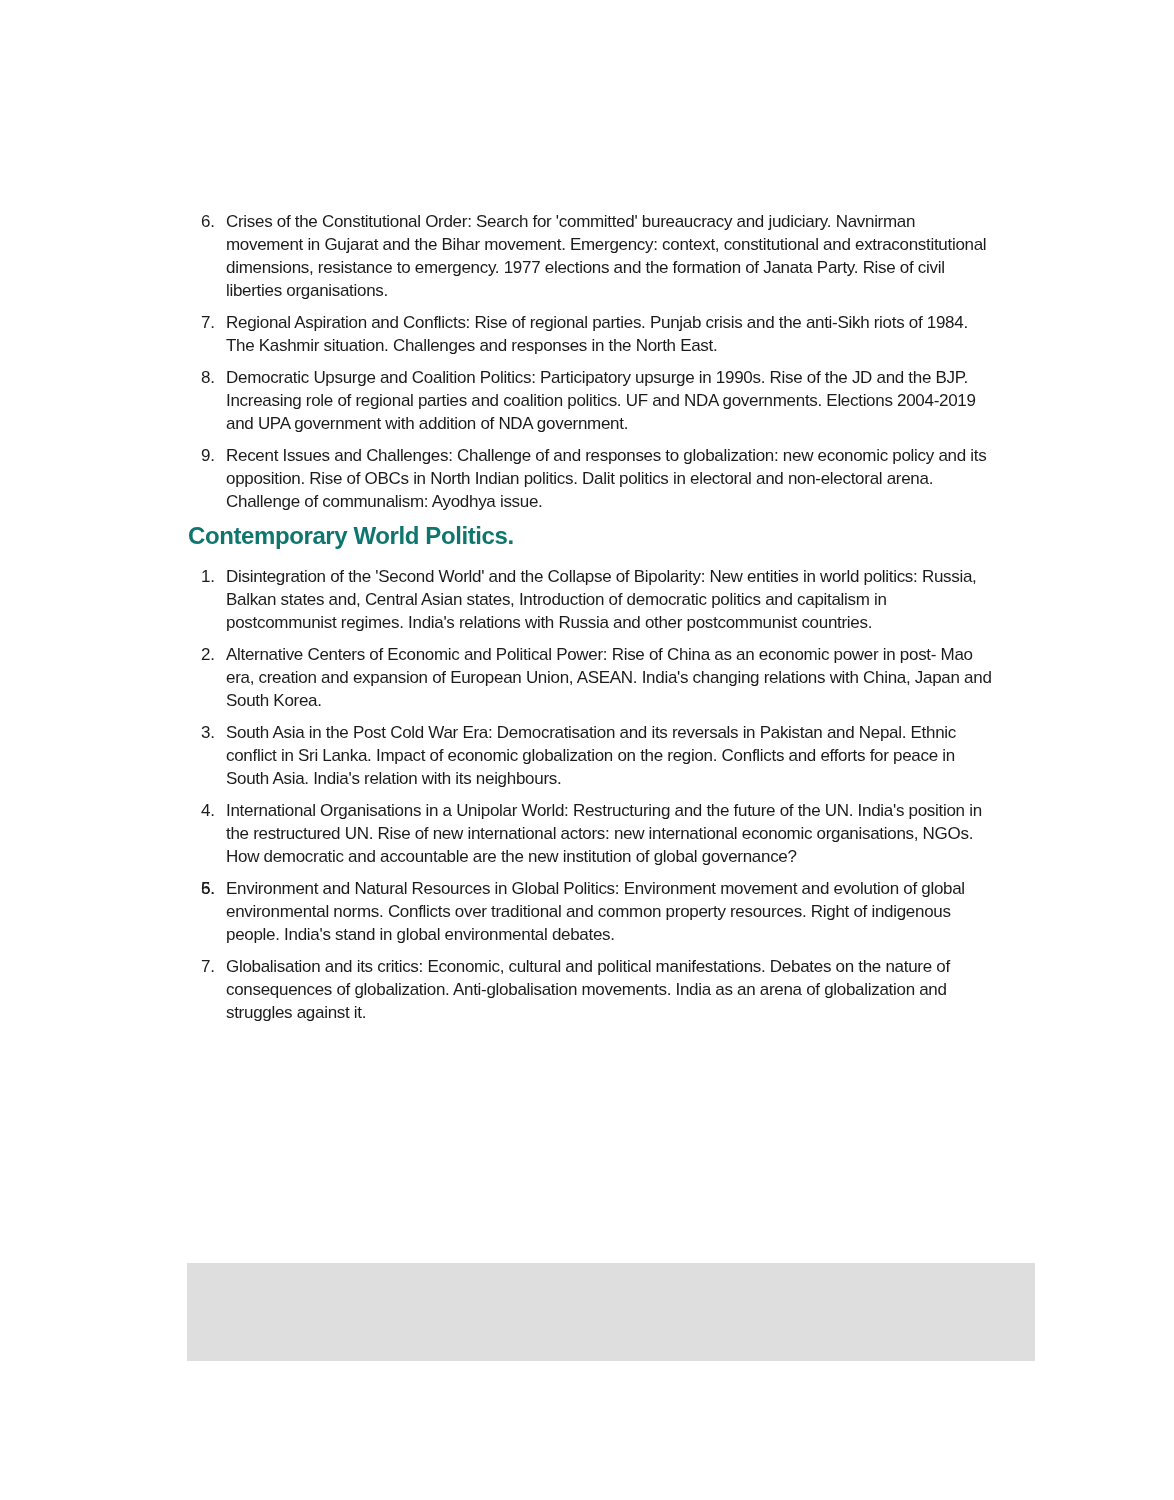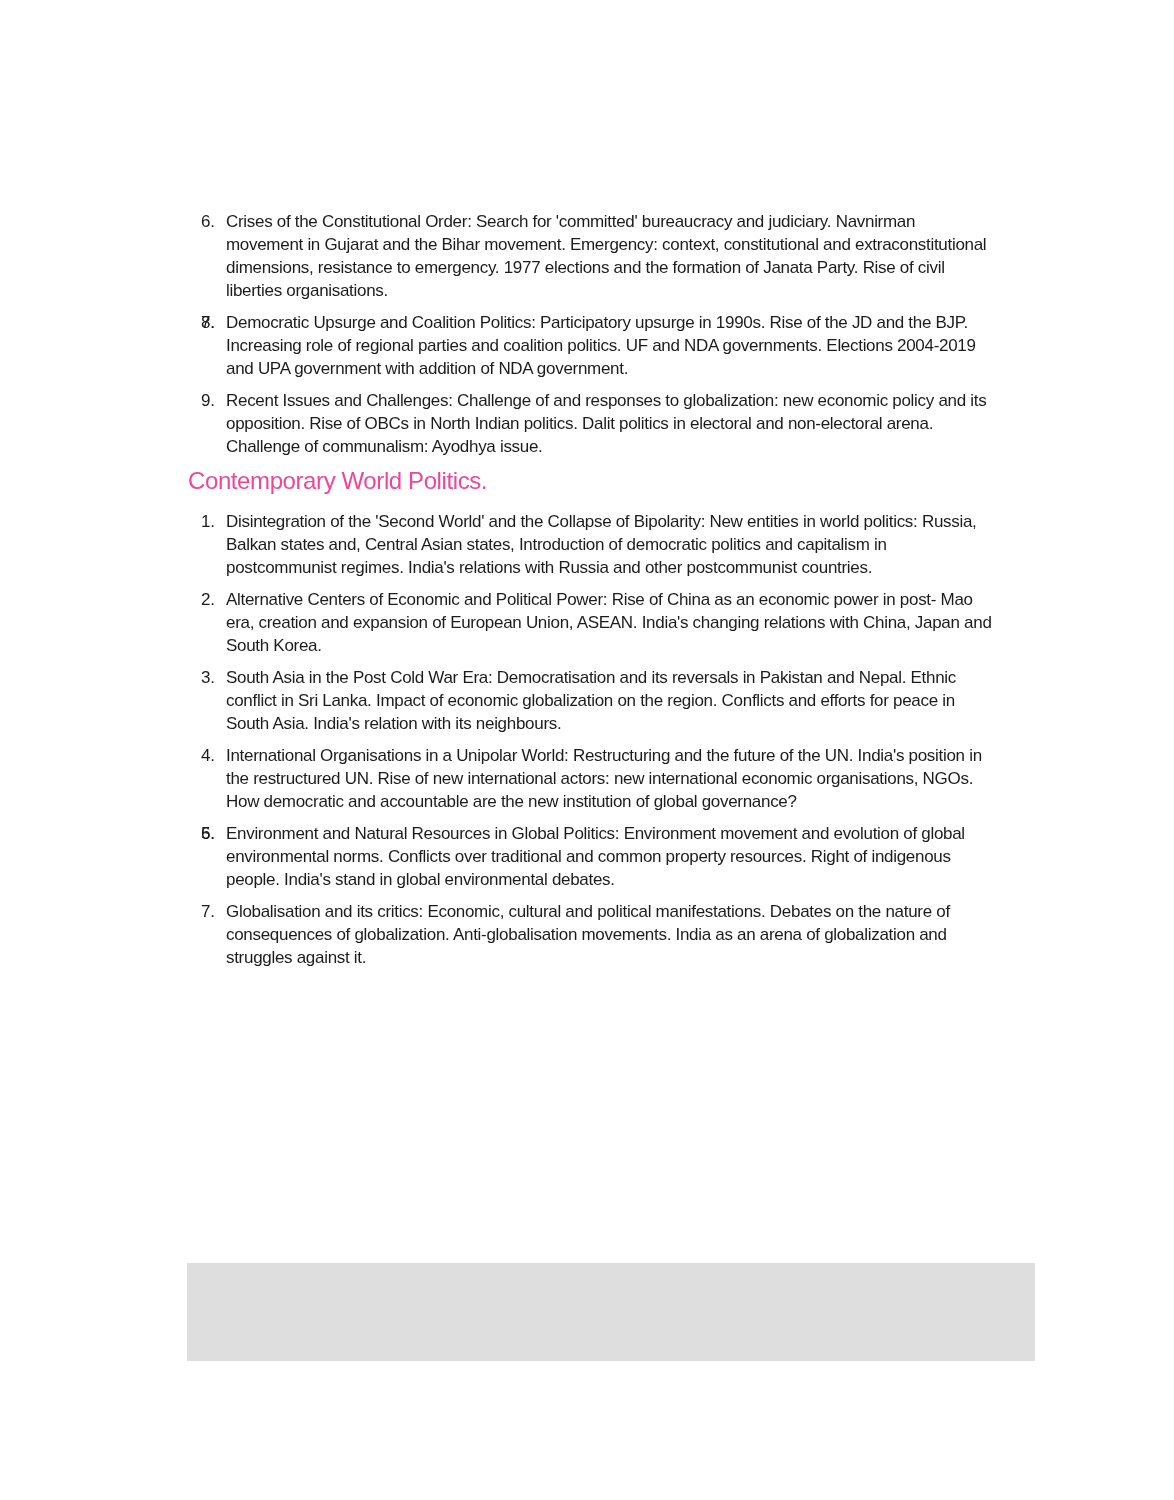--- a/index.html
+++ b/index.html
@@ -35,23 +35,23 @@
     letter-spacing: -0.3px;
     text-align: left;
   }
   .item .num {
     position: absolute;
     left: 0;
     top: 0;
   }
   .section-heading {
     font-size: 24px;
-    font-weight: normal;
+    font-weight: bold;
     letter-spacing: -0.4px;
-    color: #ec4899;
+    color: #0f766e;
     margin: 1px 0 15px -13px;
   }
   .gray-box {
     position: absolute;
     left: 187px;
     top: 1263px;
     width: 848px;
     height: 98px;
     background: #dedede;
   }
@@ -61,20 +61,21 @@
 
 <div class="content">
 
   <ol class="list">
     <li class="item">
       <span class="num">6.</span>
       <span class="txt">Crises of the Constitutional Order: Search for 'committed' bureaucracy and judiciary. Navnirman movement in Gujarat and the Bihar movement. Emergency: context, constitutional and extraconstitutional dimensions, resistance to emergency. 1977 elections and the formation of Janata Party. Rise of civil liberties organisations.</span>
     </li>
     <li class="item">
       <span class="num">7.</span>
+      <span class="txt">Regional Aspiration and Conflicts: Rise of regional parties. Punjab crisis and the anti-Sikh riots of 1984. The Kashmir situation. Challenges and responses in the North East.</span>
     </li>
     <li class="item">
       <span class="num">8.</span>
       <span class="txt">Democratic Upsurge and Coalition Politics: Participatory upsurge in 1990s. Rise of the JD and the BJP. Increasing role of regional parties and coalition politics. UF and NDA governments. Elections 2004-2019 and UPA government with addition of NDA government.</span>
     </li>
     <li class="item">
       <span class="num">9.</span>
       <span class="txt">Recent Issues and Challenges: Challenge of and responses to globalization: new economic policy and its opposition. Rise of OBCs in North Indian politics. Dalit politics in electoral and non-electoral arena. Challenge of communalism: Ayodhya issue.</span>
     </li>
   </ol>

